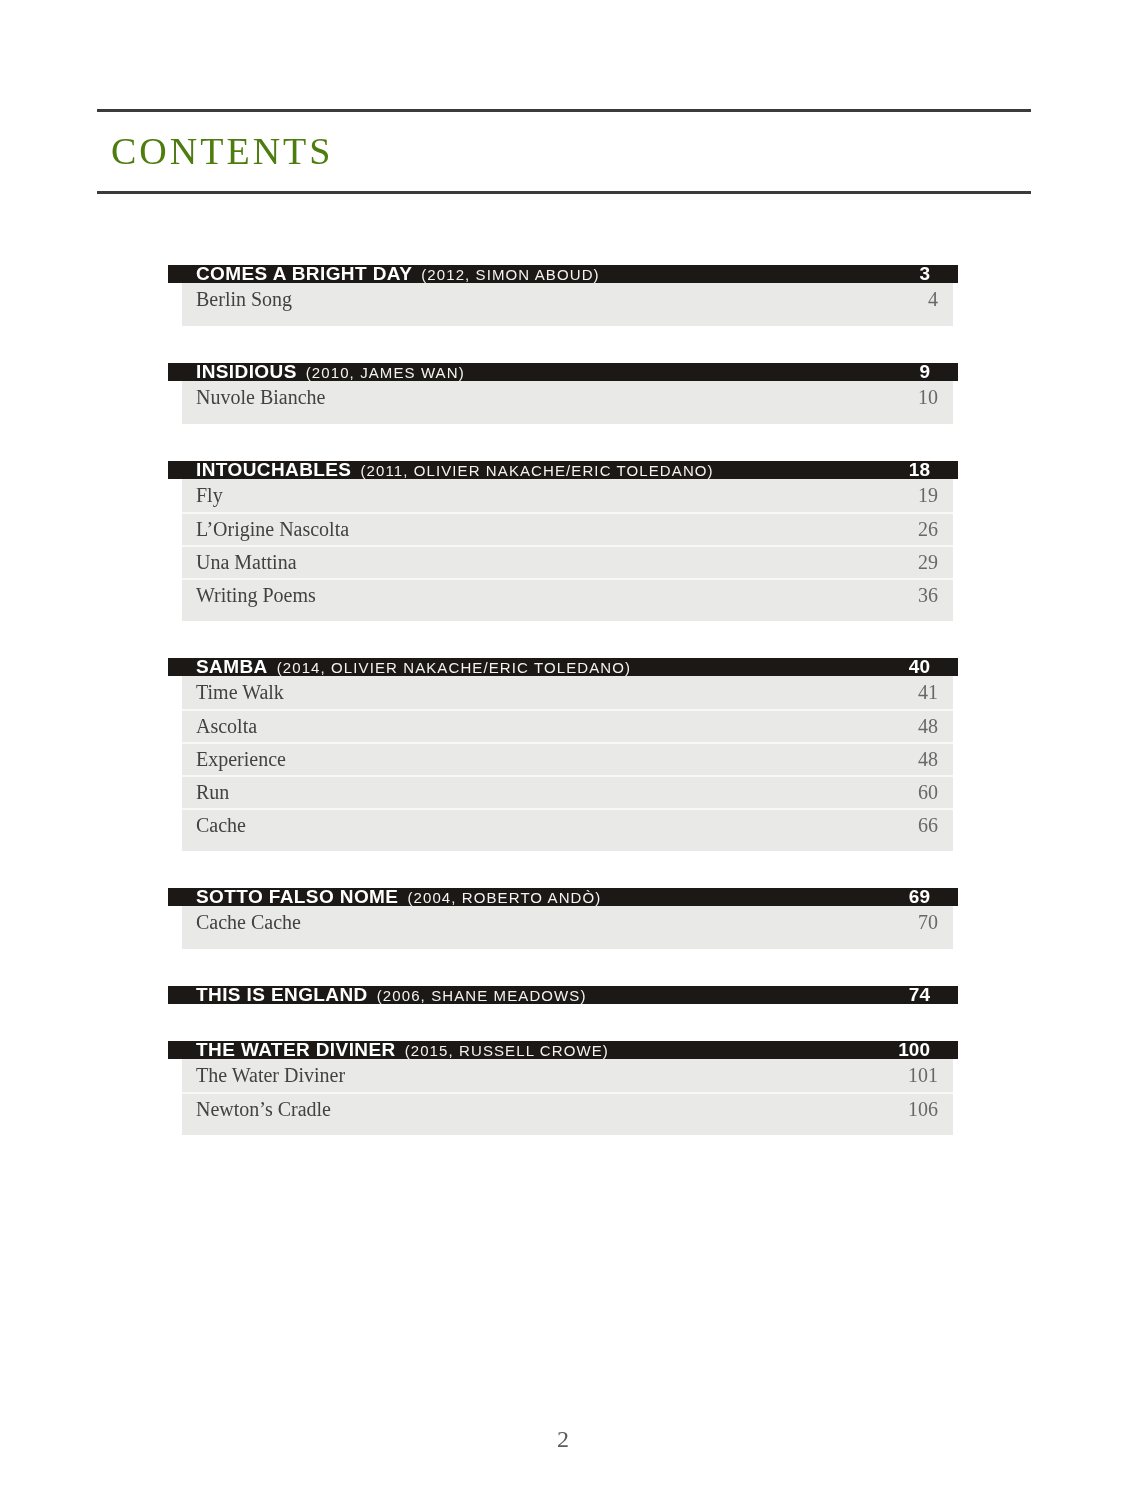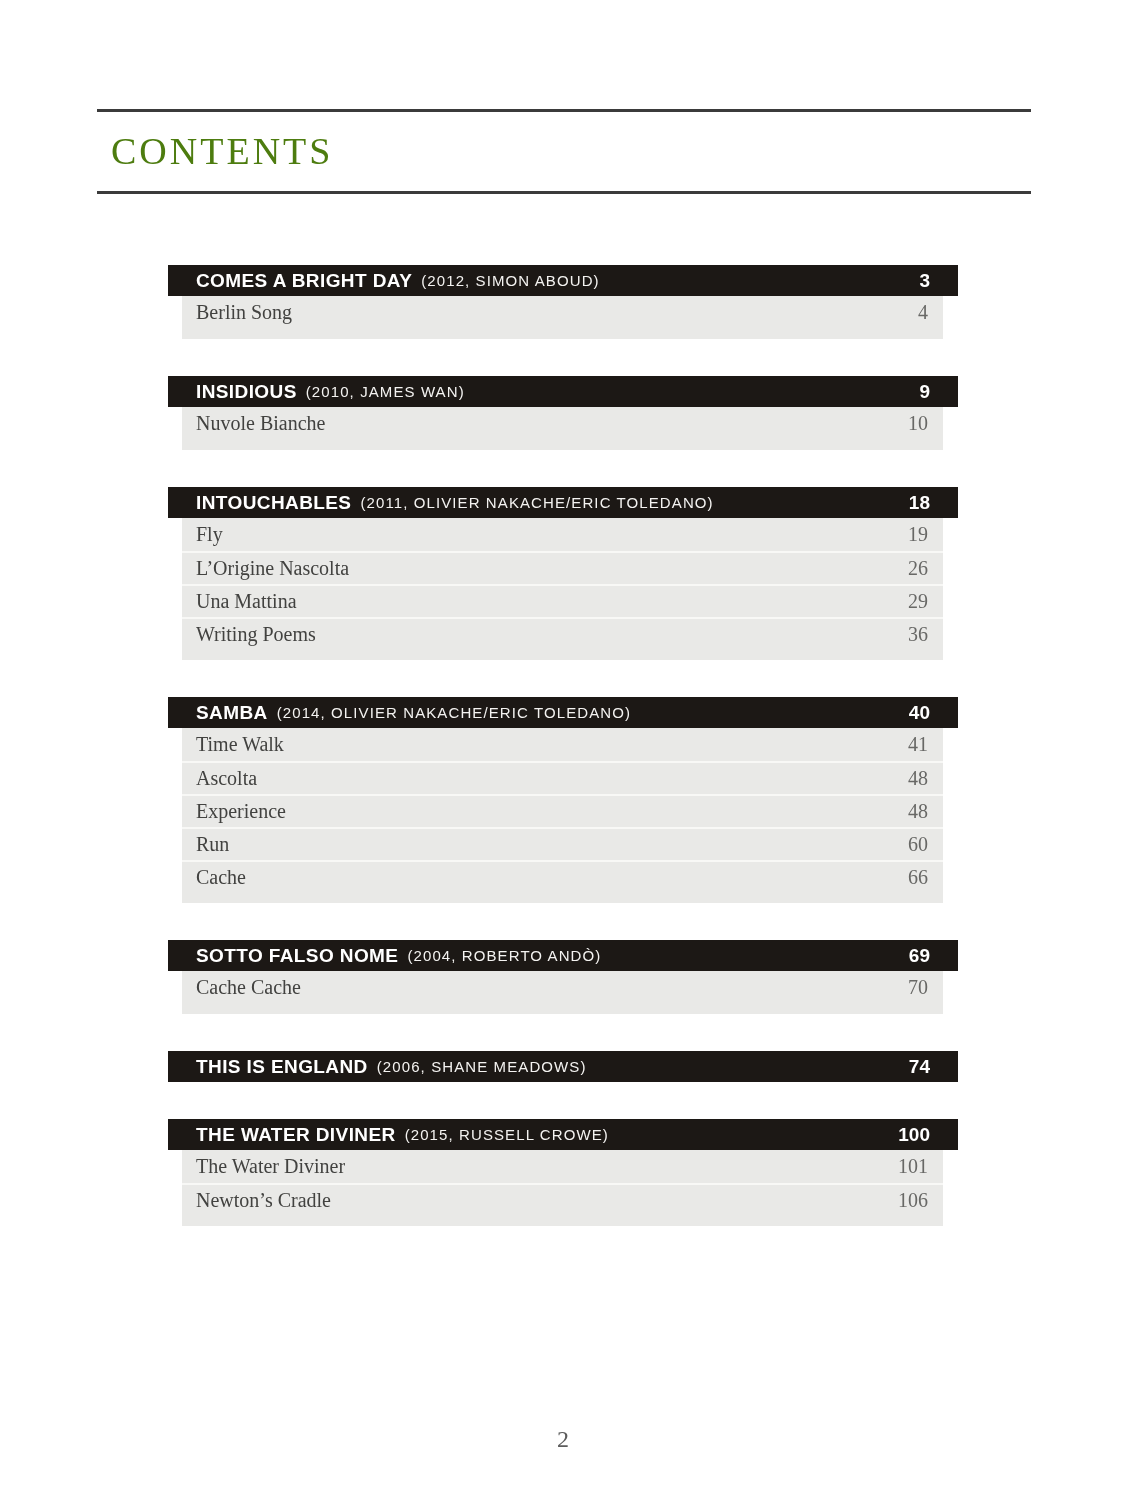--- a/index.html
+++ b/index.html
@@ -36,21 +36,21 @@
   .toc {
     position: absolute;
     left: 168px;
     top: 265px;
     width: 790px;
   }
   .section { margin-bottom: 37px; }
 
   .bar {
     box-sizing: border-box;
-    height: 31px;
+    height: 18px;
     background: #1c1815;
     color: #ffffff;
     display: flex;
     align-items: center;
     padding: 0 28px;
     font-family: "Liberation Sans", sans-serif;
   }
   .bar-title {
     font-weight: bold;
     font-size: 19px;
@@ -65,21 +65,21 @@
     white-space: nowrap;
     color: #f4f3f1;
   }
   .bar-page {
     margin-left: auto;
     font-weight: bold;
     font-size: 19px;
   }
 
   .rows {
-    margin: 0 15px 0 14px;
+    margin: 0 5px 0 14px;
     background: #e9e9e7;
     padding-bottom: 10px;
   }
   .row {
     box-sizing: border-box;
     height: 33px;
     display: flex;
     align-items: center;
     padding: 0 15px 0 14px;
   }

